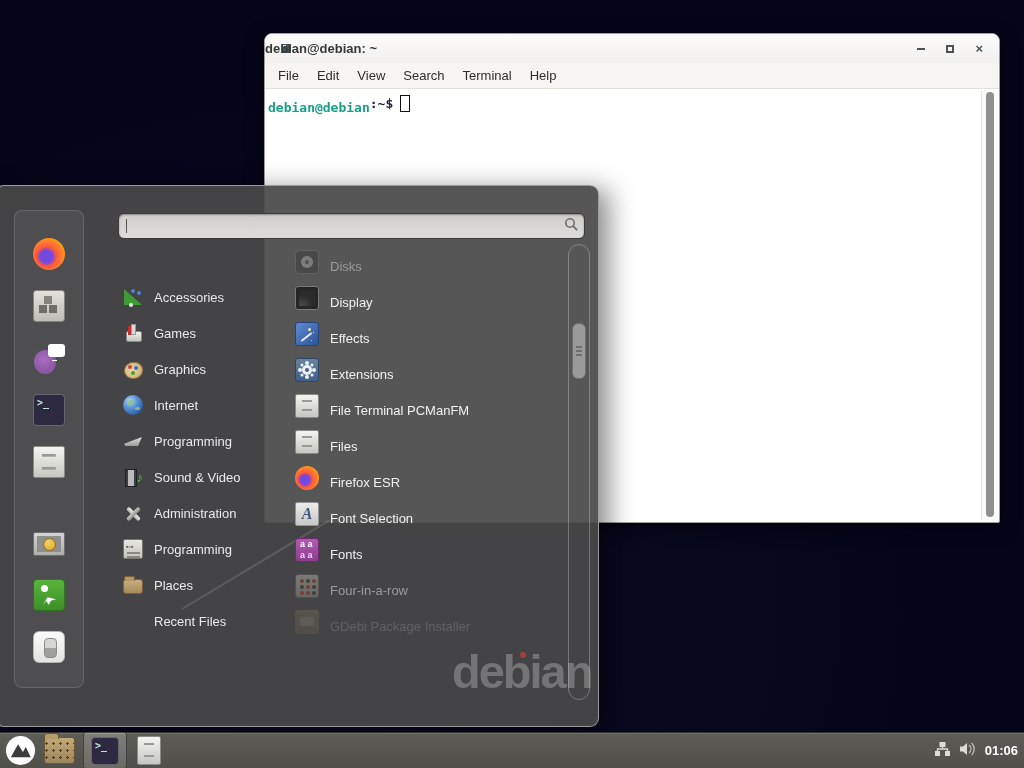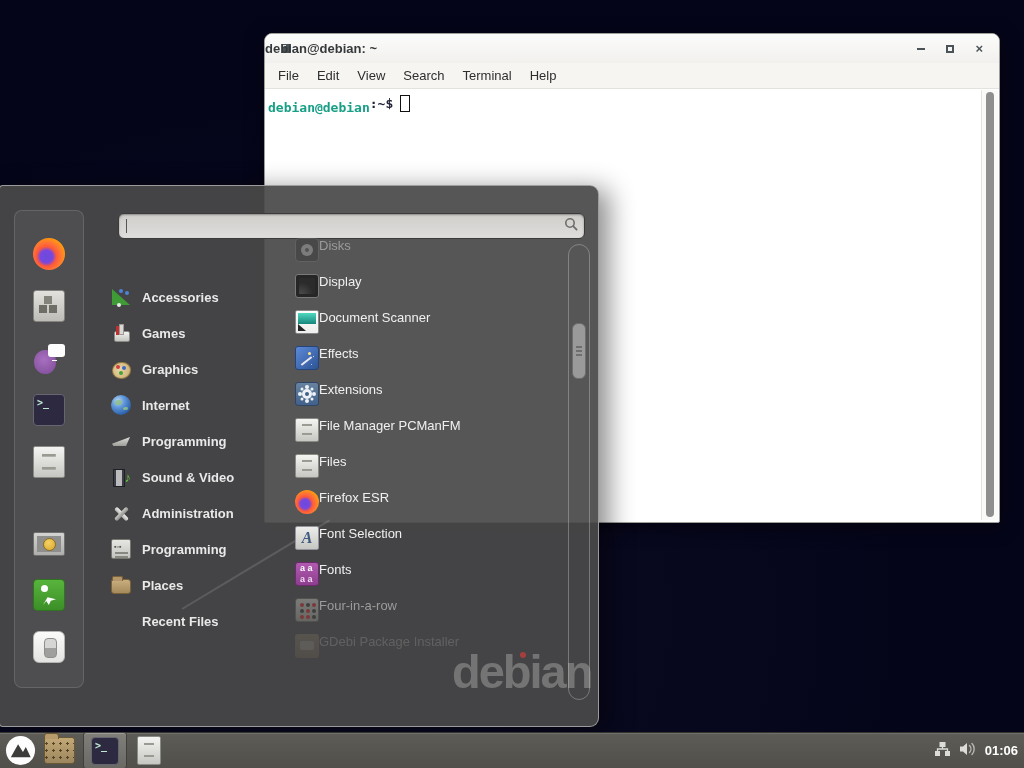--- a/index.html
+++ b/index.html
@@ -53,27 +53,27 @@
     box-shadow:inset 0 1px 2px rgba(0,0,0,.35); display:flex; align-items:center; }
   .search-caret { width:1px; height:14px; background:#555; margin-left:7px; }
   .search-input { flex:1; }
   .search-mag { margin-right:6px; }
 
   .all-apps-btn { position:absolute; left:118px; top:64px; width:127px; height:29px;
     background:linear-gradient(#7d7d7d,#626262); border:1px solid #8f8f8f; border-radius:5px;
     box-shadow:inset 0 1px 0 rgba(255,255,255,.25); color:#f4f4f4; font-size:13px;
     display:flex; align-items:center; padding-left:9px; }
 
-  .cat-list { position:absolute; left:106px; top:93px; width:146px;font-weight:bold; }
+  .cat-list { position:absolute; left:118px; top:93px; width:146px; }
   .cat-row { height:36px; display:flex; align-items:center; padding-left:5px; gap:11px; }
   .cat-row .lbl { color:#e9e9e9; font-size:13px; white-space:nowrap; }
   .cat-row.no-icon .ic { visibility:hidden; }
 
   .app-list { position:absolute; left:285px; top:52px; width:280px; height:468px; overflow:hidden; }
-  .app-row { height:36px; display:flex; align-items:flex-start; padding-left:10px; }
+  .app-row { height:36px; display:flex; align-items:flex-end; padding-left:10px; gap:11px; }
   .app-row .lbl { color:#f0f0f0; font-size:13px; white-space:nowrap; }
   .app-row.dim .lbl { color:#9b9b9b; }
   .app-row.dim .ic { opacity:.55; }
   .app-row.fade { opacity:.33; }
 
   .menu-scroll { position:absolute; left:568px; top:58px; width:22px; height:456px;
     border:1px solid rgba(205,205,205,.38); border-radius:11px; }
   .menu-scroll-thumb { position:absolute; left:3px; top:78px; width:14px; height:56px;
     background:#9a9a9a; border-radius:6px; border:1px solid #6e6e6e; }
   .menu-scroll-thumb::after { content:""; position:absolute; left:3px; top:22px; width:6px; height:2px;
@@ -367,38 +367,34 @@
   <div class="app-row dim">
     <span class="ic ic-disks"></span>
     <span class="lbl">Disks</span>
   </div>
 
   <div class="app-row">
     <span class="ic ic-display"></span>
     <span class="lbl">Display</span>
   </div>
 
-  <div class="app-row">
-    <span class="ic ic-document-scanner"></span>
-    <span class="lbl">Document Scanner</span>
-  </div>
 
   <div class="app-row">
     <span class="ic ic-effects"></span>
     <span class="lbl">Effects</span>
   </div>
 
   <div class="app-row">
     <span class="ic ic-extensions"></span>
     <span class="lbl">Extensions</span>
   </div>
 
   <div class="app-row">
     <span class="ic ic-file-manager"></span>
-    <span class="lbl">File Manager PCManFM</span>
+    <span class="lbl">File Terminal PCManFM</span>
   </div>
 
   <div class="app-row">
     <span class="ic ic-files"></span>
     <span class="lbl">Files</span>
   </div>
 
   <div class="app-row">
     <span class="ic ic-firefox"></span>
     <span class="lbl">Firefox ESR</span>

